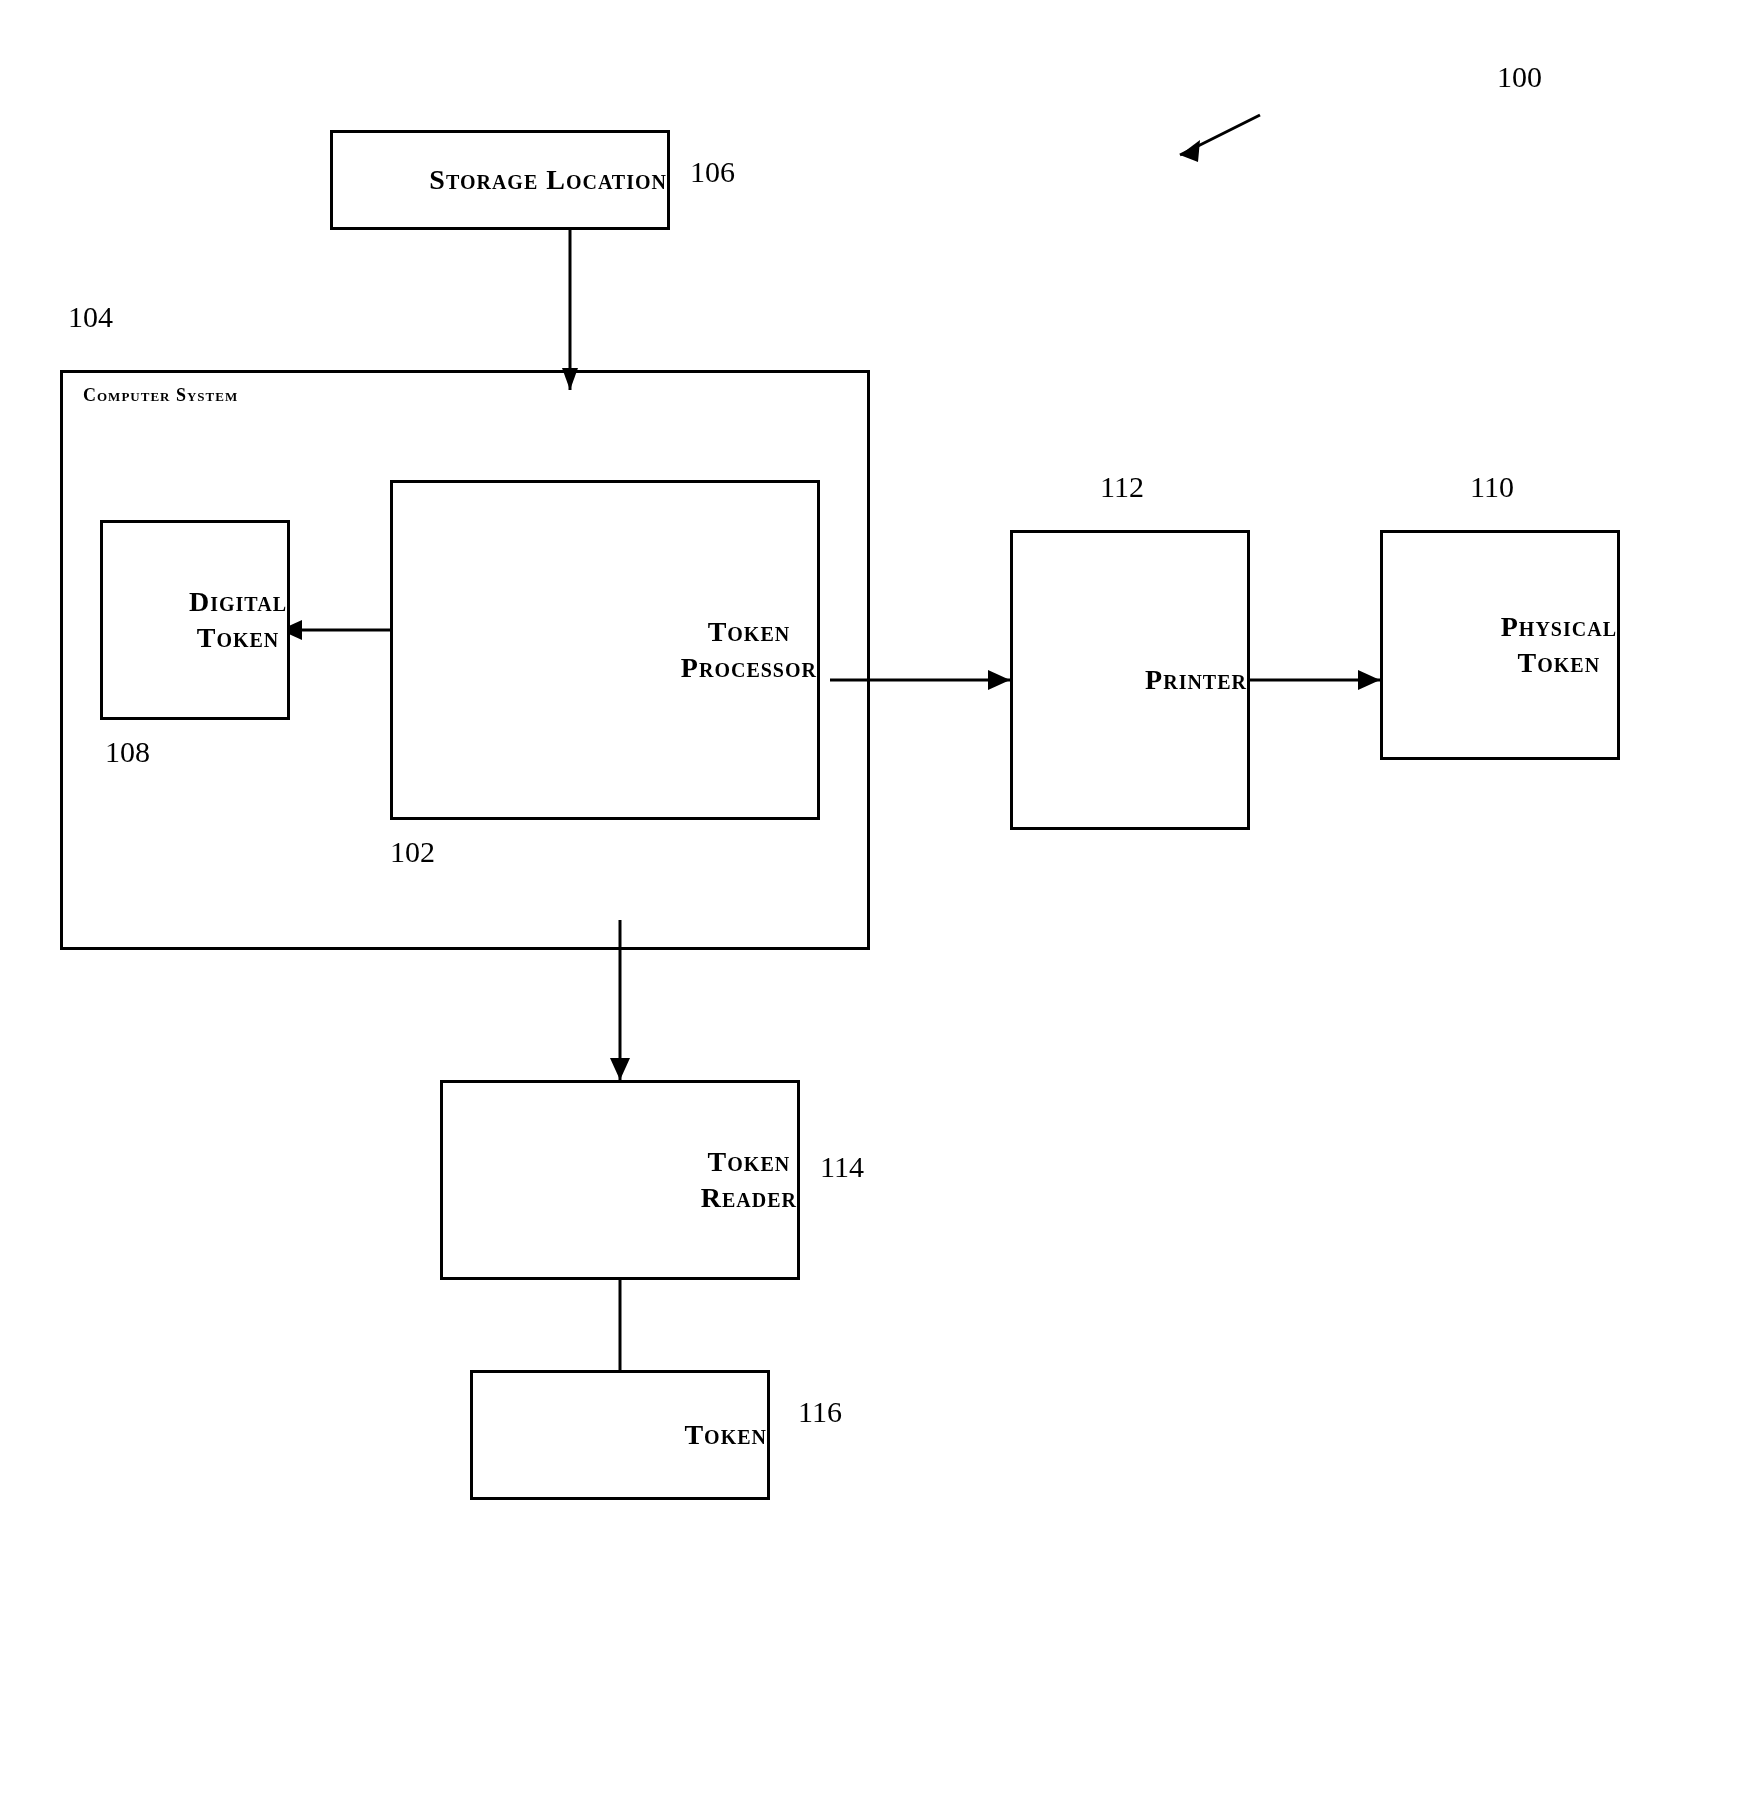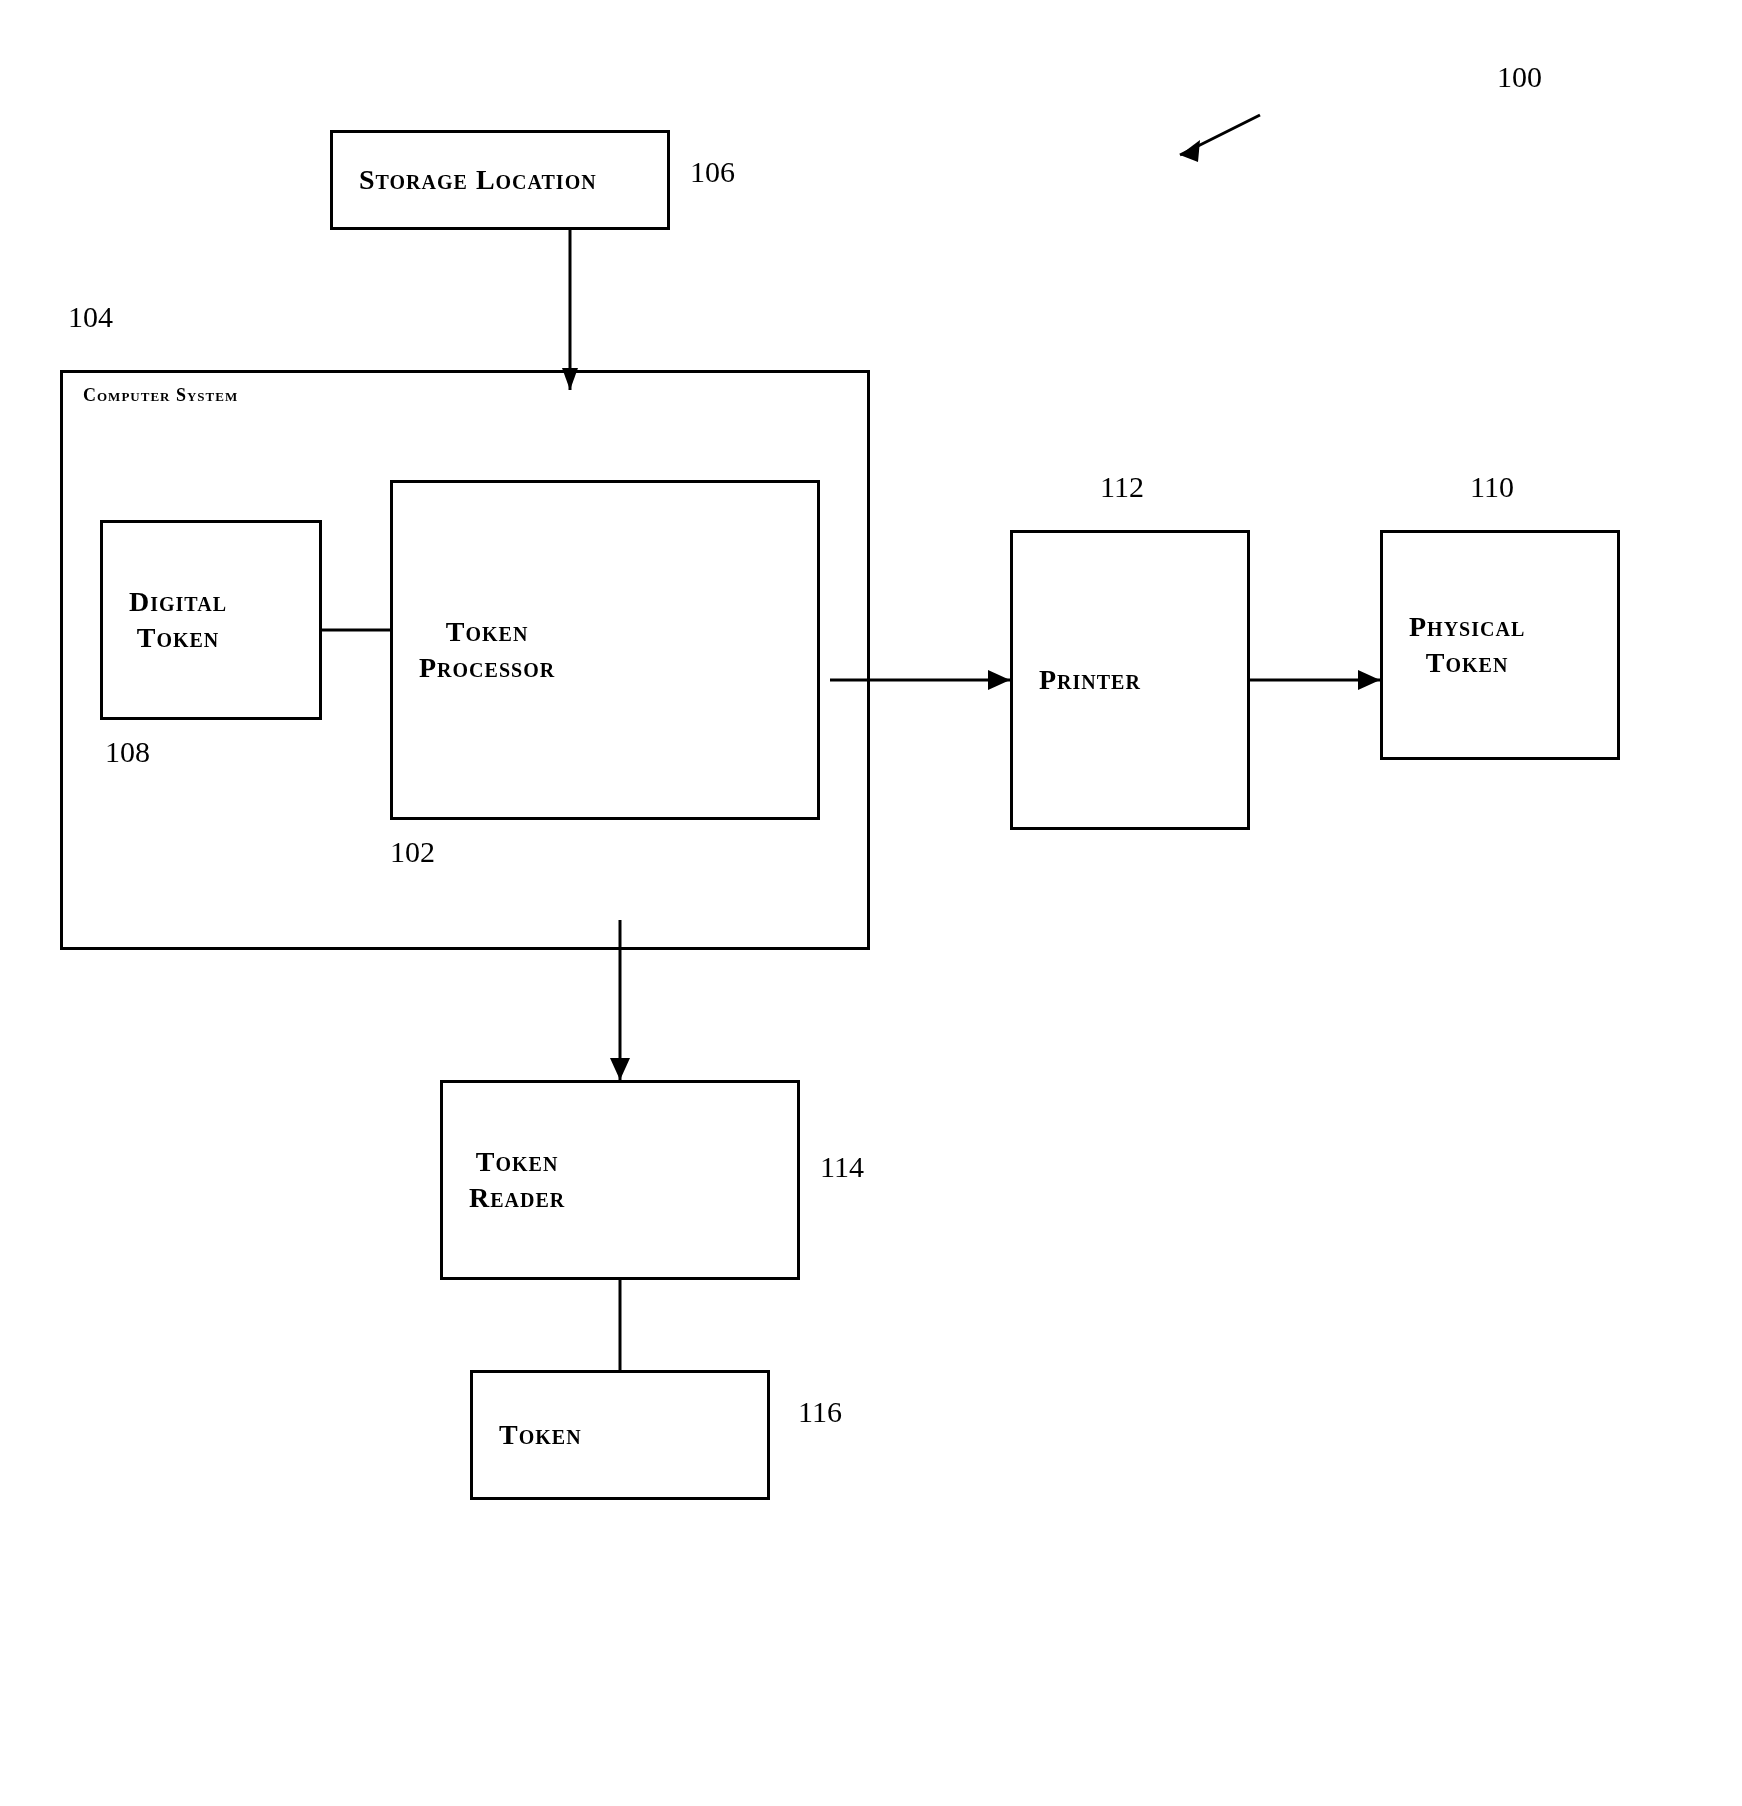--- a/index.html
+++ b/index.html
@@ -17,21 +17,21 @@
       width: 1742px;
       height: 1806px;
     }
     
     .box {
       position: absolute;
       border: 3px solid #000;
       background: #fff;
       display: flex;
       flex-direction: column;
-      align-items: flex-start;
+      align-items: flex-end;
       justify-content: center;
       text-align: center;
       padding-left: 26px;
     }
     .box-label {
       font-size: 28px;
       font-weight: bold;
       font-variant: small-caps;
       line-height: 1.3;
       letter-spacing: 1px;
@@ -108,21 +108,21 @@
   </div>
 
   <div class="ref-num" style="top:155px; left:690px;">106</div>
 
   <div class="computer-system-box" style="top:370px; left:60px; width:810px; height:580px;">
     <div class="computer-system-label">Computer System</div>
   </div>
 
   <div class="ref-num" style="top:300px; left:68px;">104</div>
 
-  <div class="box" style="top:520px; left:100px; width:222px; height:200px;">
+  <div class="box" style="top:520px; left:100px; width:190px; height:200px;">
     <span class="box-label">
       <div>Digital</div>
       <div>Token</div>
     </span>
   </div>
 
   <div class="ref-num" style="top:735px; left:105px;">108</div>
 
   <div class="box" style="top:480px; left:390px; width:430px; height:340px;">
     <span class="box-label">

